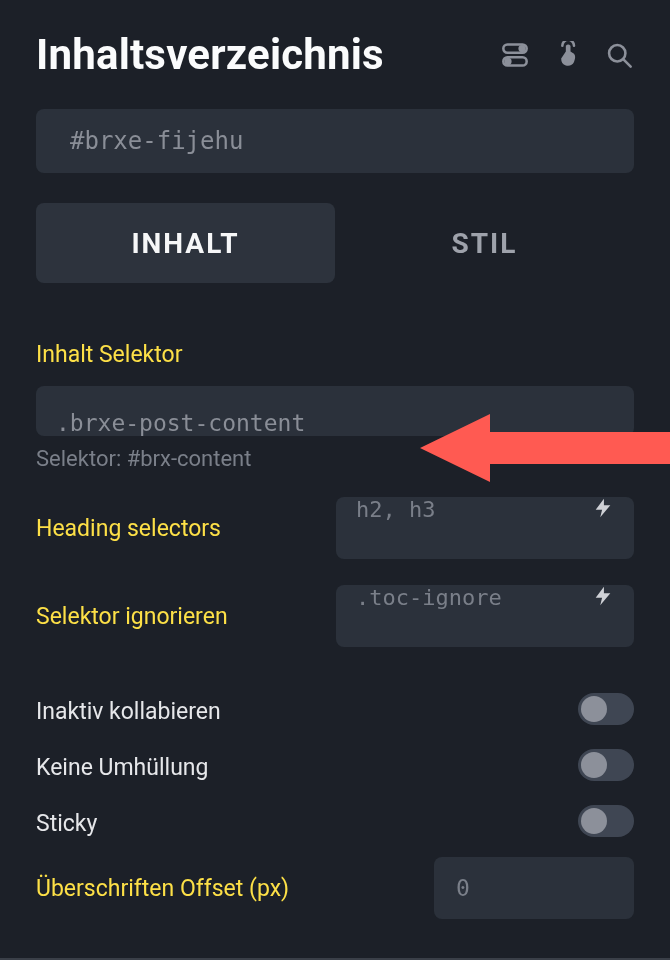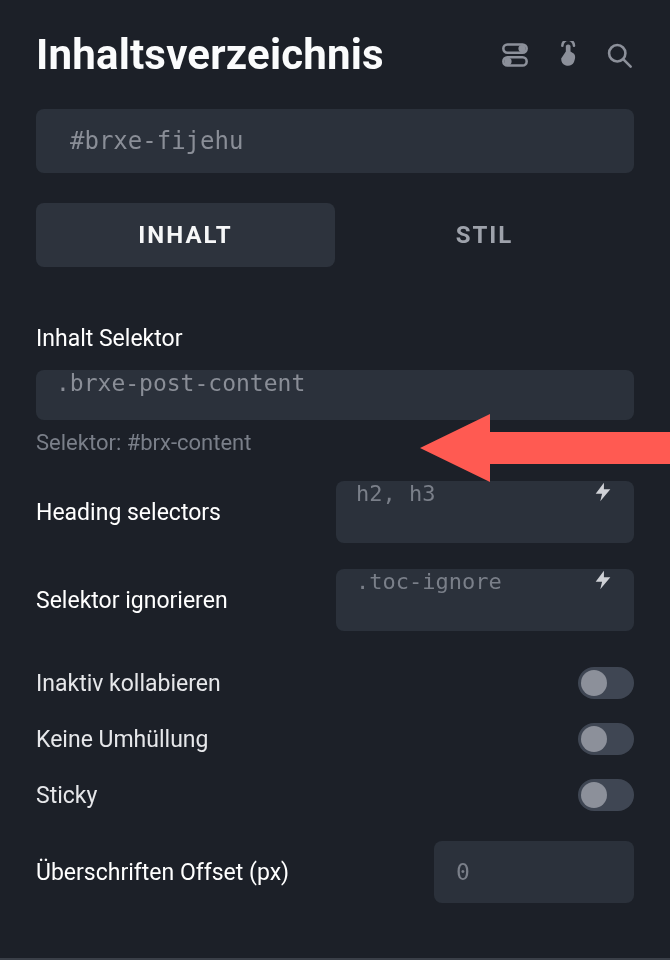--- a/index.html
+++ b/index.html
@@ -58,54 +58,54 @@
     margin-bottom: 30px;
   }
 
   .tabs {
     display: flex;
     gap: 0;
     margin-bottom: 58px;
   }
   .tab {
     flex: 1;
-    height: 64px;
+    height: 80px;
     display: flex;
     align-items: center;
     justify-content: center;
-    font-size: 24px;
+    font-size: 28px;
     font-weight: 700;
     letter-spacing: 2px;
     color: #9ea2ab;
     cursor: pointer;
     border-radius: 8px;
   }
   .tab.active {
     background: #2d333d;
     color: #f6f7f8;
   }
 
   .field-label {
     font-size: 23px;
-    color: #ffffff;
+    color: #fde047;
     margin-bottom: 18px;
   }
   .field-sub {
     font-size: 22px;
     color: #7a7f89;
     margin-top: 10px;
     margin-bottom: 26px;
   }
   .input-box {
     width: 100%;
     height: 50px;
     background: #2b313b;
     border-radius: 8px;
     display: flex;
-    align-items: flex-start;
+    align-items: flex-end;
     padding: 0 20px;
     position: relative;
   }
   .input-val {
     font-family: ui-monospace, SFMono-Regular, Menlo, Consolas, monospace;
     font-size: 23px;
     color: #8a8e97;
     flex: 1;
   }
   .input-placeholder {
@@ -138,21 +138,21 @@
     height: 62px;
     background: #2b313b;
     border-radius: 8px;
     display: flex;
     padding: 0 20px;
   }
   .short-input .input-placeholder { font-size: 22px; }
 
   .toggle-row {
     display: flex;
-    align-items: center;
+    align-items: flex-end;
     justify-content: space-between;
     height: 52px;
     margin-bottom: 4px;
   }
   .toggle-row .lbl {
     font-size: 23px;
     color: #e6e7ea;
   }
   .toggle {
     width: 56px;

